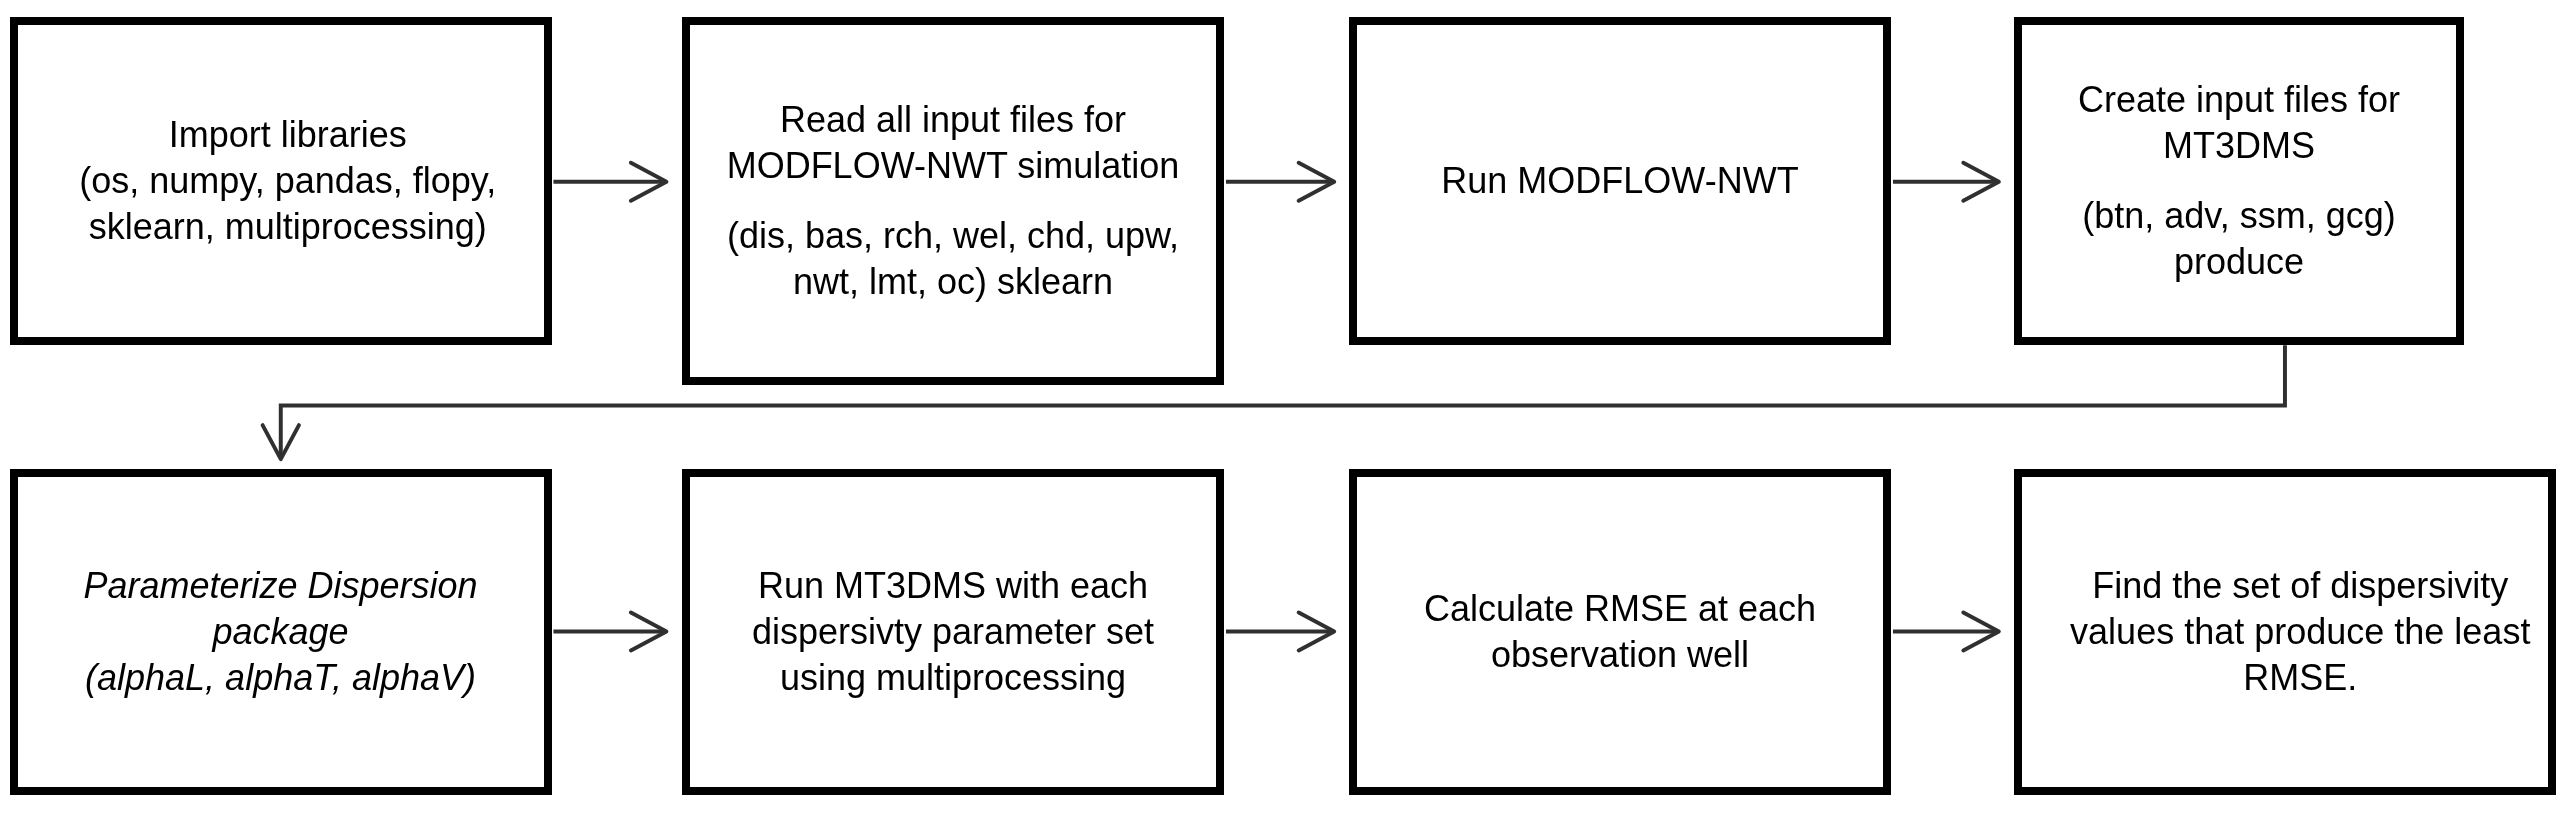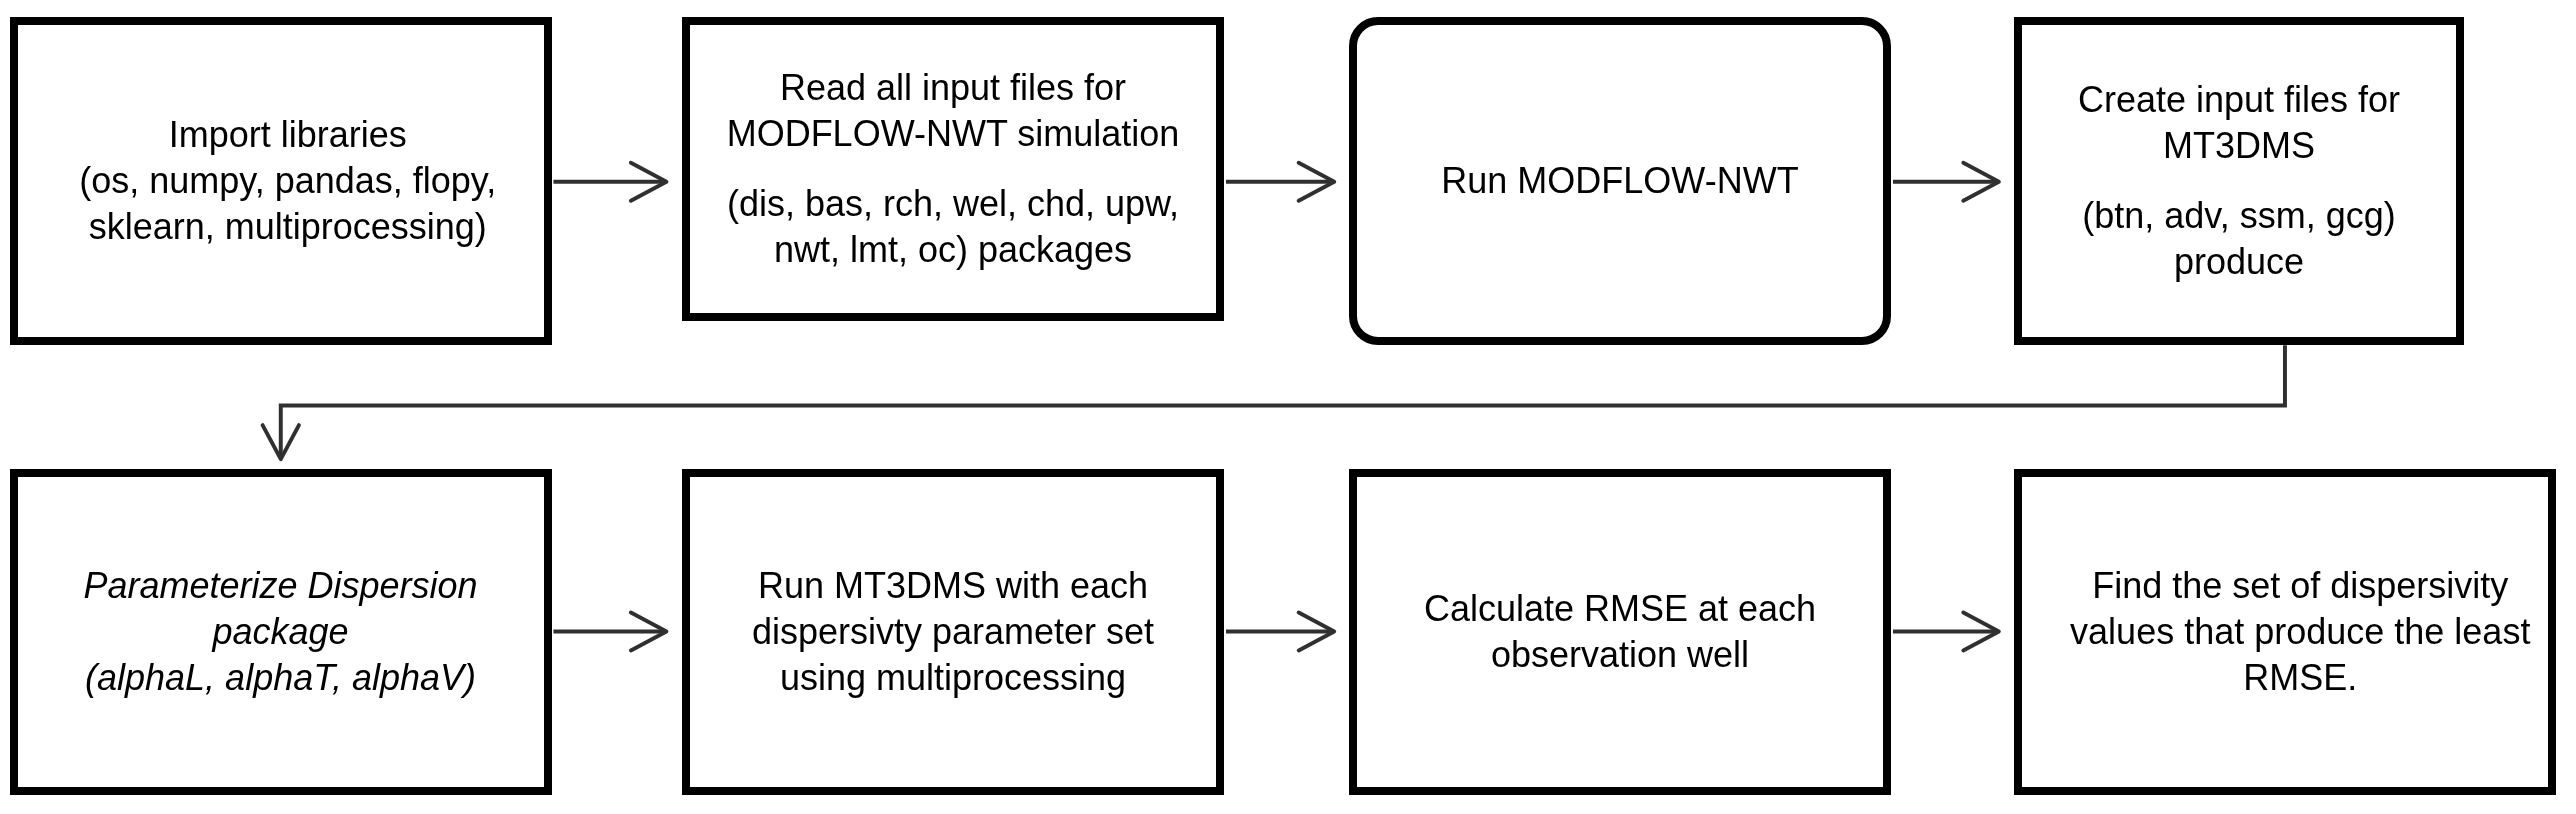--- a/index.html
+++ b/index.html
@@ -39,22 +39,22 @@
     padding: 0 9.5px;
   }
   .para {
     margin: 0;
     white-space: pre-line;
   }
   .para + .para {
     margin-top: 24px;
   }
   .b1 { left: 9.5px;   top: 17.4px;  width: 542px; height: 328px; padding-left: 24px; }
-  .b2 { left: 682px;  top: 17.4px;  width: 542px; height: 304px; align-items: center; }
-  .b3 { left: 1349px; top: 17.4px;  width: 542px; height: 328px; border-radius: 29px; }
+  .b2 { left: 682px;  top: 17.4px;  width: 542px; height: 368px; align-items: center; }
+  .b3 { left: 1349px; top: 17.4px;  width: 542px; height: 328px; }
   .b4 { left: 2014px; top: 17.4px;  width: 450px; height: 328px; }
   .b5 { left: 9.5px;   top: 469px; width: 542px; height: 326px; font-style: italic; }
   .b6 { left: 682px;  top: 469px; width: 542px; height: 326px; }
   .b7 { left: 1349px; top: 469px; width: 542px; height: 326px; }
   .b8 { left: 2014px; top: 469px; width: 542px; height: 326px; padding-left: 40px; }
 </style>
 </head>
 <body>
 
 <div class="canvas">
@@ -96,21 +96,21 @@
   <div class="box b1">
     <p class="para">Import libraries
 (os, numpy, pandas, flopy,
 sklearn, multiprocessing)</p>
   </div>
 
   <div class="box b2">
     <p class="para">Read all input files for
 MODFLOW-NWT simulation</p>
     <p class="para">(dis, bas, rch, wel, chd, upw,
-nwt, lmt, oc) packages</p>
+nwt, lmt, oc) sklearn</p>
   </div>
 
   <div class="box b3">
     <p class="para">Run MODFLOW-NWT</p>
   </div>
 
   <div class="box b4">
     <p class="para">Create input files for
 MT3DMS</p>
     <p class="para">(btn, adv, ssm, gcg) produce</p>

